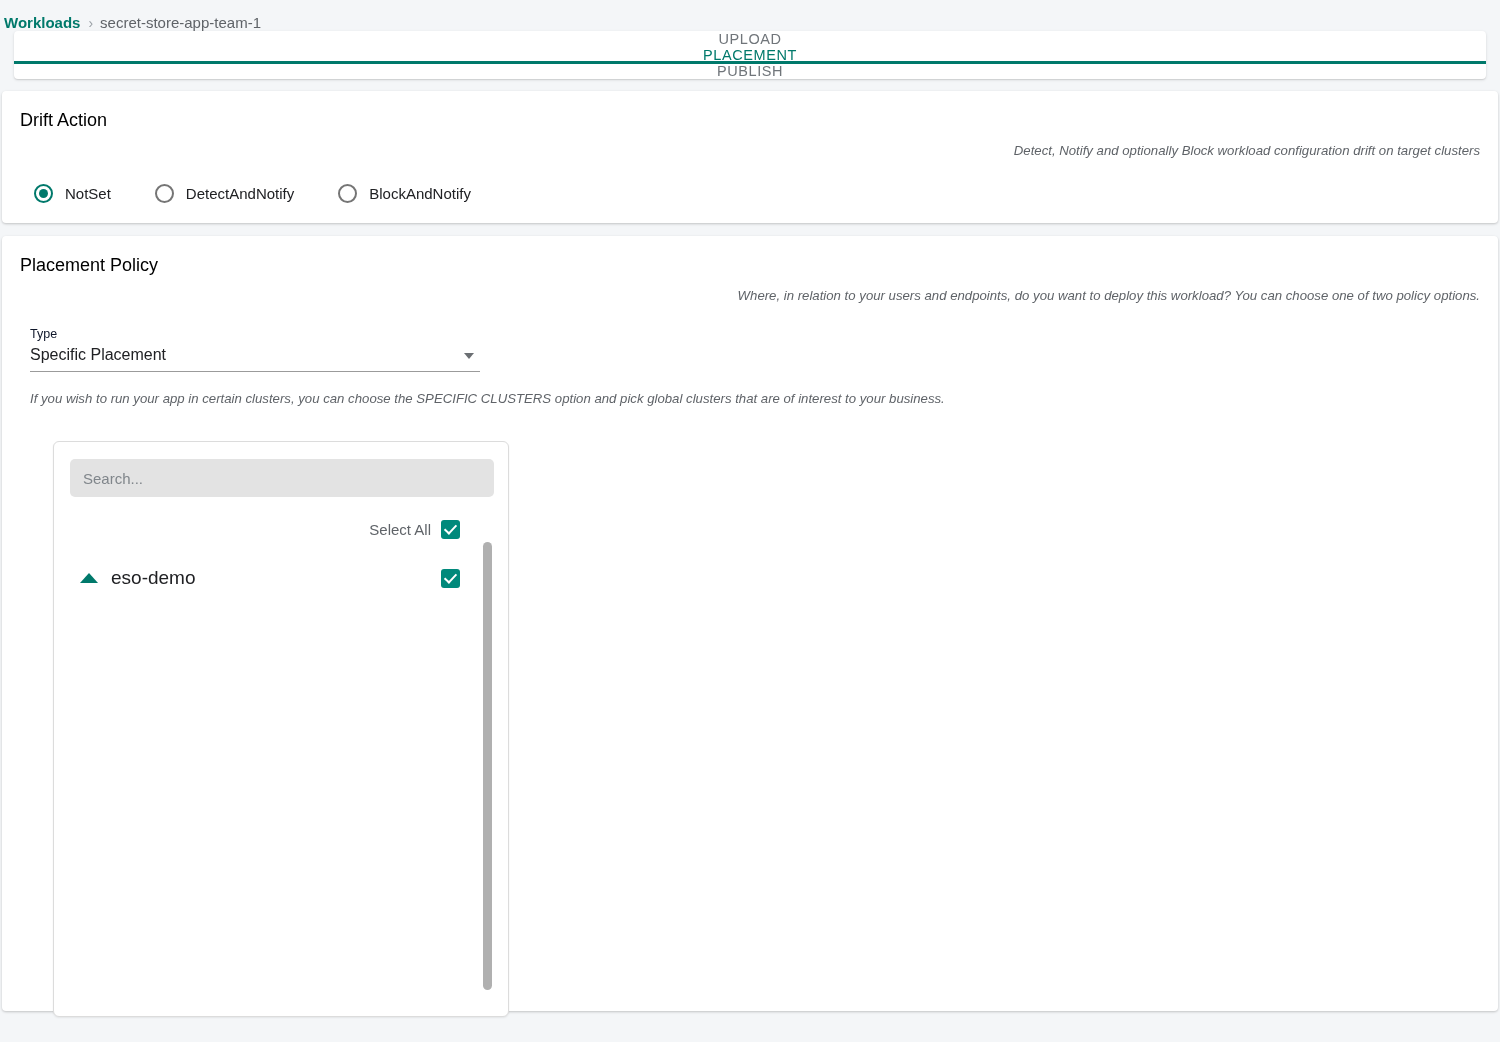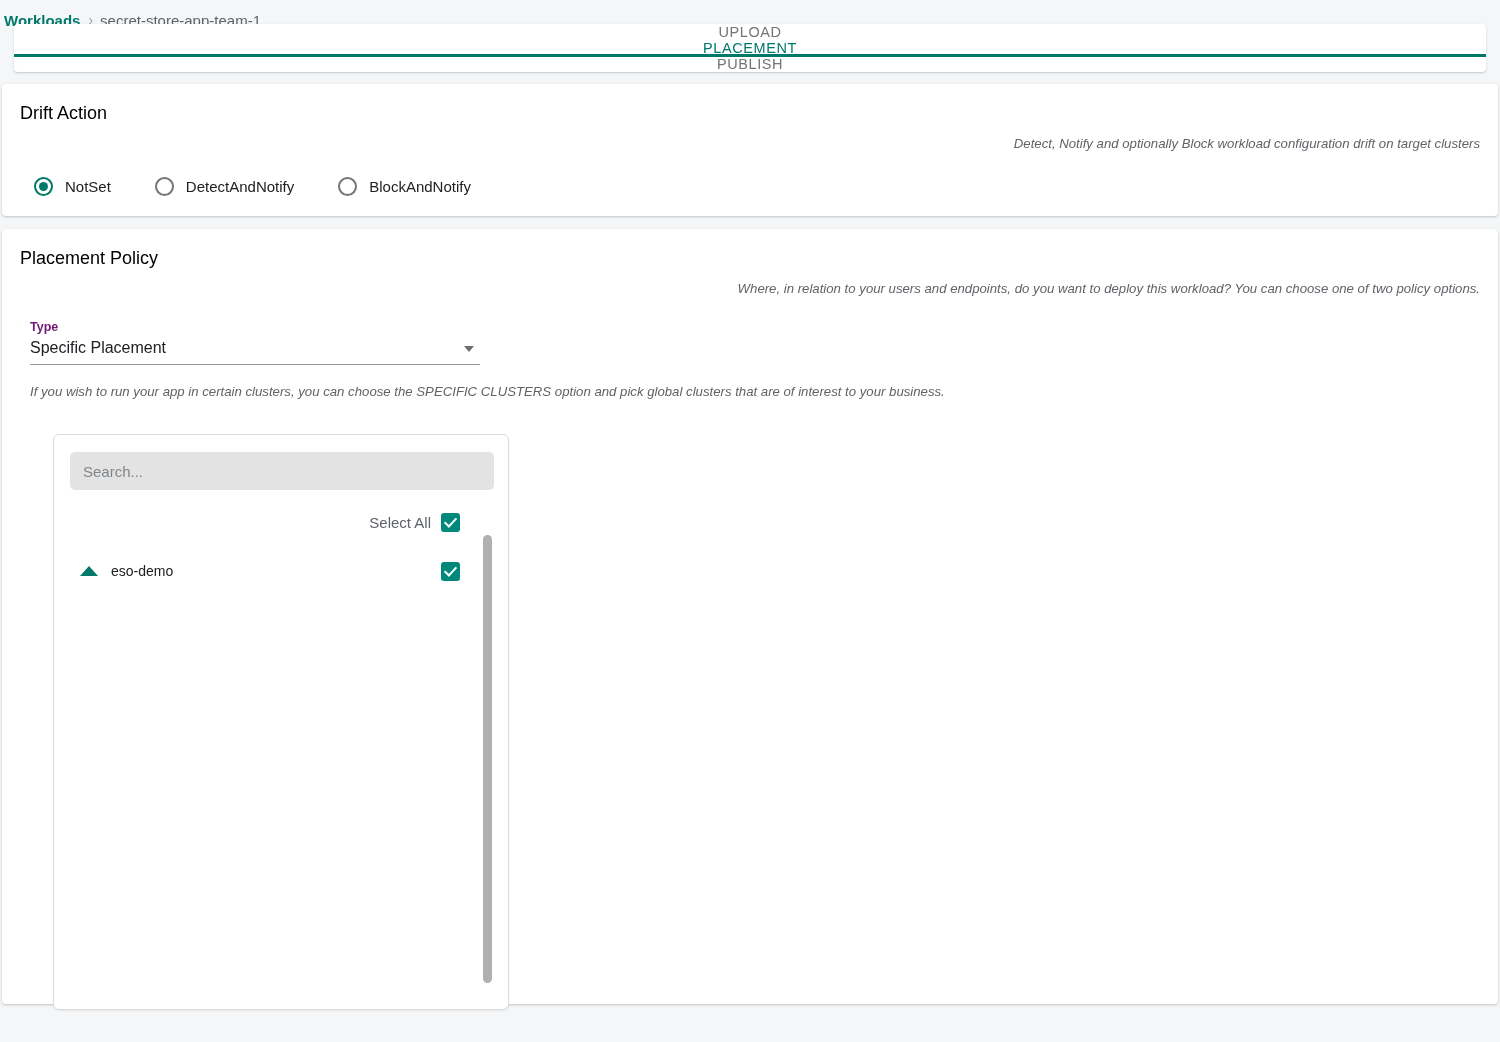--- a/index.html
+++ b/index.html
@@ -8,24 +8,24 @@
     padding: 0;
     width: 1500px;
     height: 1042px;
     background: #f4f6f8;
     font-family: "Liberation Sans", sans-serif;
     overflow: hidden;
   }
 
   
   .breadcrumb {
-    height: 24px;
-    display: flex;
-    align-items: flex-start;
-    padding: 12px 0 0 4px;
+    height: 31px;
+    display: flex;
+    align-items: flex-end;
+    padding: 0 0 0 4px;
     font-size: 15px;
   }
   .crumb-link {
     color: #00796b;
     font-weight: 600;
     text-decoration: none;
     cursor: pointer;
   }
   .crumb-sep {
     color: #9aa0a6;
@@ -141,23 +141,22 @@
   }
 
   
   .field {
     margin-top: 22px;
     padding-left: 10px;
     width: 460px;
   }
   .field-label {
     font-size: 12.5px;
-    color: #701a75;
+    color: #0f172a;
     line-height: 16px;
-    font-weight: bold;
   }
   .select-line {
     position: relative;
     width: 450px;
     border-bottom: 1px solid #9b9b9b;
     padding: 4px 0 7px 0;
     cursor: pointer;
   }
   .select-value {
     font-size: 16px;
@@ -235,21 +234,21 @@
   .tri-toggle {
     width: 0; height: 0;
     margin-left: 10px;
     border-left: 9px solid transparent;
     border-right: 9px solid transparent;
     border-bottom: 10px solid #00796b;
     flex: none;
     cursor: pointer;
   }
   .cluster-name {
-    font-size: 14px;
+    font-size: 19px;
     color: #202124;
     margin-left: 13px;
     flex: 1;
   }
   .cbox {
     width: 19px;
     height: 19px;
     border-radius: 3px;
     background: #00897b;
     position: relative;

